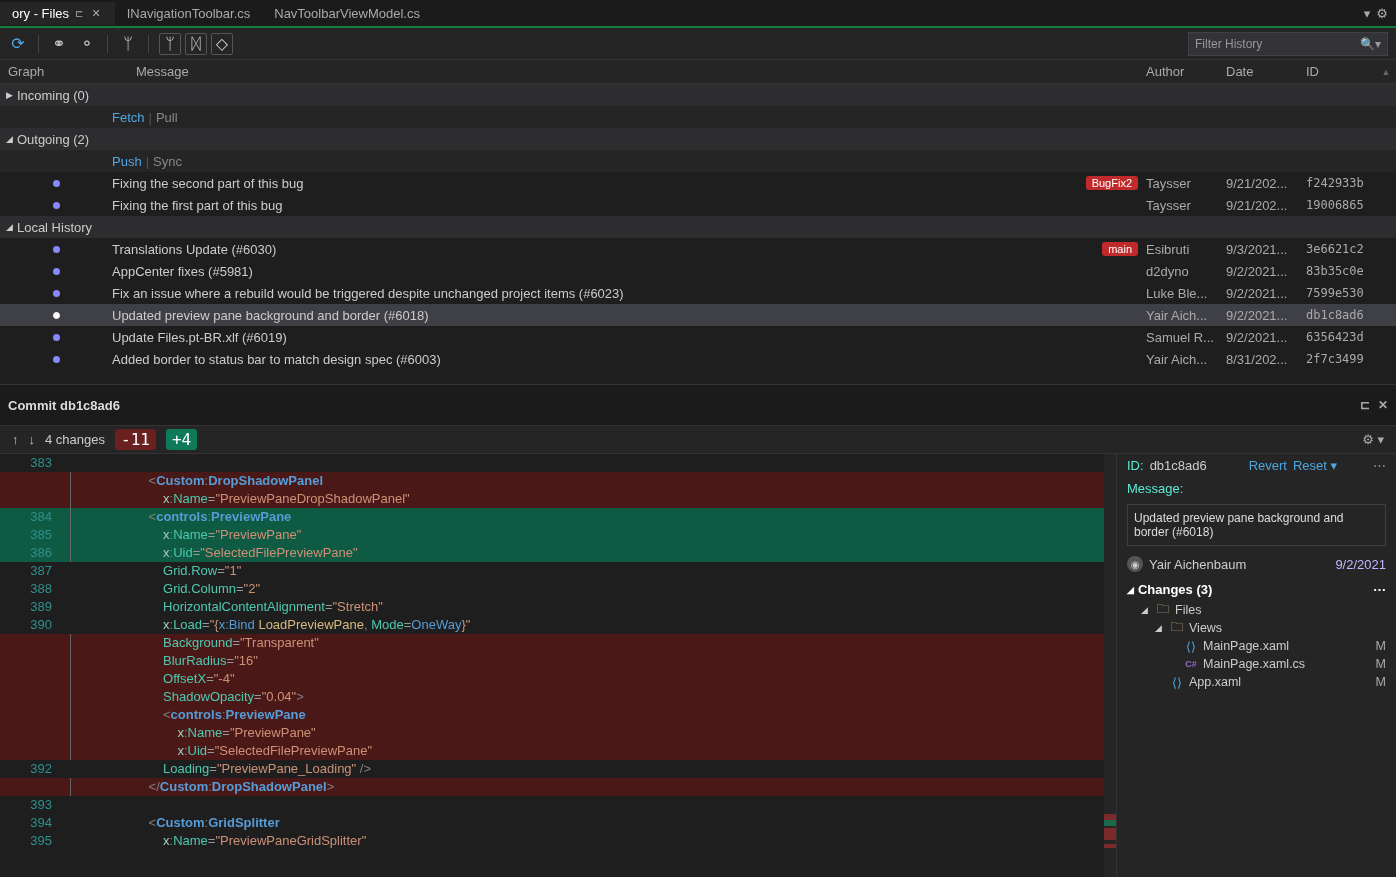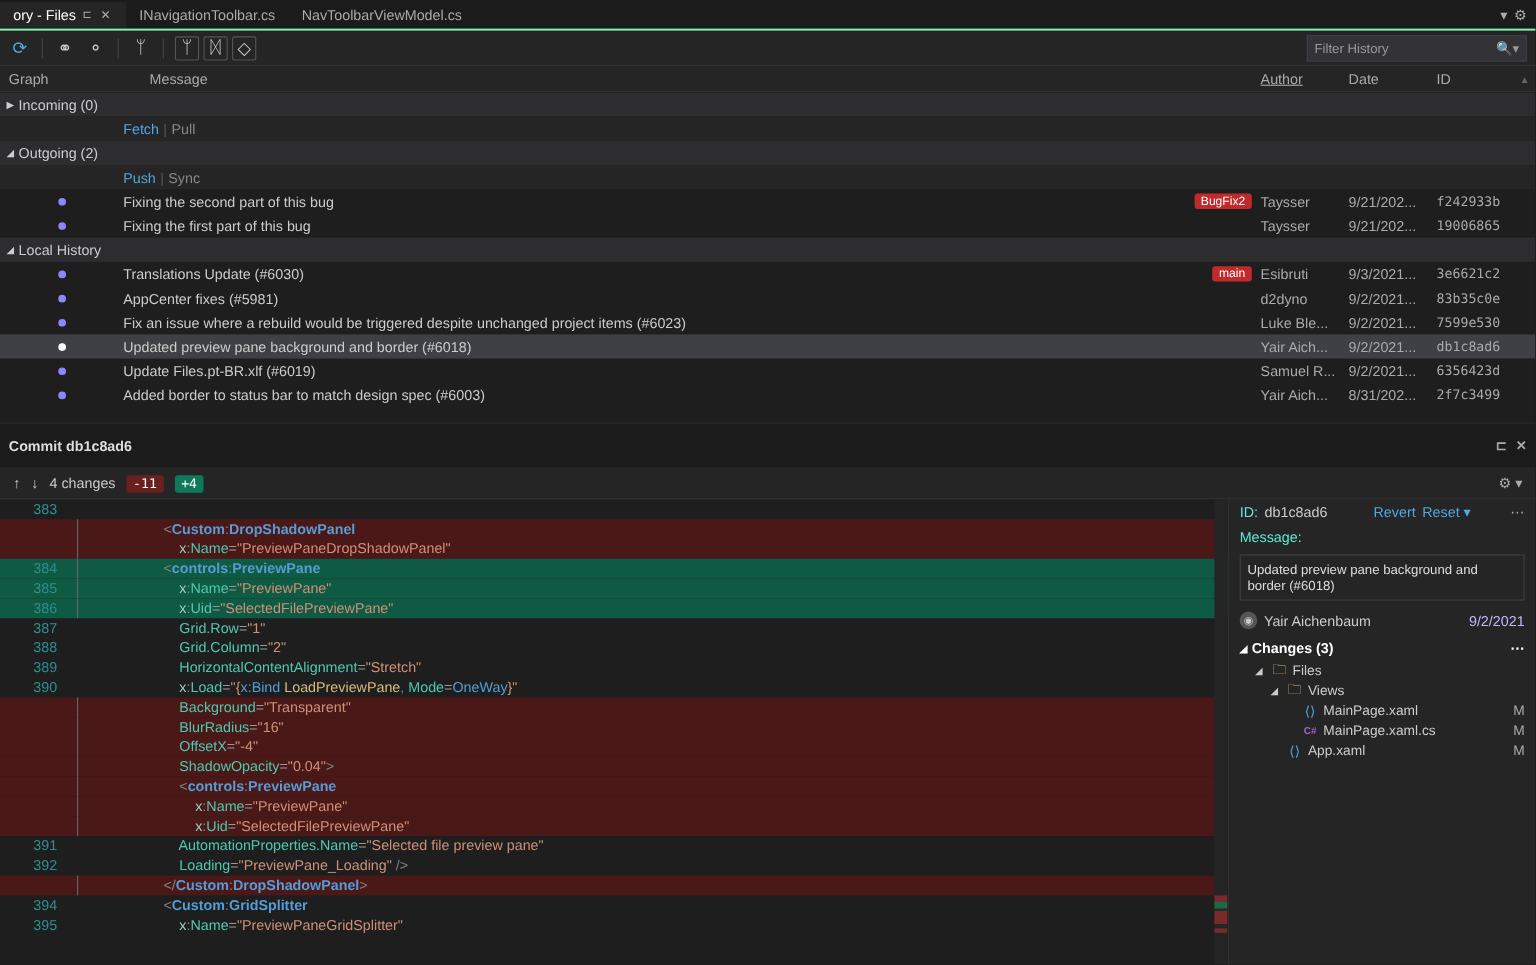--- a/index.html
+++ b/index.html
@@ -1,40 +1,40 @@
 <!DOCTYPE html>
 <html><head>
 <meta charset="utf-8">
 <style>
 * { margin: 0; padding: 0; box-sizing: border-box; font-family: 'Segoe UI', Arial, sans-serif; }
 body { background: #1e1e1e; color: #ccc; width: 1396px; height: 877px; overflow: hidden; display: flex; flex-direction: column; }
 
 
-.top-tabs { height: 28px; background: #1b1b1c; display: flex; align-items: center; border-bottom: 2px solid #86efac; font-size: 13px; }
+.top-tabs { height: 28px; background: #1b1b1c; display: flex; align-items: center; border-bottom: 2px solid #15803d; font-size: 13px; }
 .tab { padding: 4px 12px; display: flex; align-items: center; gap: 6px; color: #aaa; cursor: pointer; }
 .tab.active { background: #252526; color: #fff; }
 .tab-close { color: #aaa; font-size: 11px; padding: 0 2px; }
 .tab-pin { color: #aaa; font-size: 10px; }
 .spacer { flex: 1; }
 .top-icons { padding-right: 8px; display: flex; gap: 6px; color: #aaa; }
 
 
 .toolbar { height: 32px; background: #252526; display: flex; align-items: center; padding: 0 8px; gap: 8px; border-bottom: 1px solid #333; }
 .tb-btn { width: 20px; height: 20px; display: flex; align-items: center; justify-content: center; color: #ccc; cursor: pointer; }
 .tb-sep { width: 1px; height: 18px; background: #444; margin: 0 2px; }
 .tb-branch { display: flex; gap: 4px; }
 .tb-branch .tb-btn { border: 1px solid #555; border-radius: 2px; padding: 1px; width: 22px; height: 22px; }
 .filter-box { margin-left: auto; width: 200px; height: 24px; background: #333337; border: 1px solid #3f3f46; display: flex; align-items: center; padding: 0 6px; font-size: 12px; color: #999; }
 .filter-box .search-ico { margin-left: auto; }
 
 
 .col-headers { height: 24px; background: #252526; display: flex; align-items: center; font-size: 13px; color: #aaa; border-bottom: 1px solid #333; }
 .col-headers .h-graph { width: 136px; padding-left: 8px; }
 .col-headers .h-msg { flex: 1; }
-.col-headers .h-auth { width: 80px; text-decoration: underline; }
+.col-headers .h-auth { width: 80px; }
 .col-headers .h-date { width: 80px; }
 .col-headers .h-id { width: 90px; padding-right: 18px; }
 .scrollbar-up { position:absolute; right:2px; width:16px; height:16px; display:flex; align-items:center; justify-content:center; color:#666; font-size:9px;}
 
 
 .history { flex: 0 0 auto; height: 300px; overflow: hidden; position: relative; background: #1e1e1e; }
 .row { height: 22px; display: flex; align-items: center; font-size: 13px; padding-right: 18px; }
 .row.section { background: #2d2d30; color: #ccc; padding-left: 6px; font-weight: 500; }
 .row.section .arrow { font-size: 9px; margin-right: 4px; }
 .row.link-row { background: #252526; padding-left: 112px; color: #888; }
@@ -52,21 +52,21 @@
 .row.commit .id-col { width: 72px; color: #aaa; font-family: Consolas, monospace; font-size: 12px; }
 
 
 .detail-header { height: 42px; background: #1b1b1c; display: flex; align-items: center; padding: 0 8px; font-size: 13px; font-weight: 600; color: #ddd; border-top: 1px solid #333; border-bottom: 1px solid #333; }
 .detail-header .right-icons { margin-left: auto; display: flex; gap: 8px; color: #aaa; font-size: 12px; }
 
 
 .diff-toolbar { height: 28px; background: #252526; display: flex; align-items: center; padding: 0 12px; gap: 10px; font-size: 13px; color: #ccc; border-bottom: 1px solid #333; }
 .arrow-btn { color: #ccc; cursor: pointer; }
 .changes-label {}
-.badge { padding: 1px 6px; border-radius: 3px; font-size: 12px; font-family: Consolas,monospace; }
+.badge { padding: 1px 6px; border-radius: 3px; font-size: 16px; font-family: Consolas,monospace; }
 .badge.red { background: #6b2020; color: #fff; }
 .badge.green { background: #0f7a5a; color: #fff; }
 .gear { margin-left: auto; color:#aaa;}
 
 
 .bottom-split { flex: 1; display: flex; overflow: hidden; }
 .diff-pane { flex: 1; background: #1e1e1e; font-family: Consolas, 'Courier New', monospace; font-size: 13px; overflow: hidden; position: relative;}
 .diff-line { display: flex; height: 18px; line-height: 18px; white-space: pre; }
 .diff-line .gutter { width: 70px; text-align: right; padding-right: 18px; color: #2e8f8f; user-select: none;}
 .diff-line .bracket { width: 28px; color: #444; position:relative;}
@@ -312,23 +312,23 @@
     <div class="diff-line"><span class="gutter">388</span><span class="bracket"></span><span class="code">                  <span class="tok-attr2">Grid.Column</span><span class="tok-eq">=</span><span class="tok-str">"2"</span></span></div>
     <div class="diff-line"><span class="gutter">389</span><span class="bracket"></span><span class="code">                  <span class="tok-attr2">HorizontalContentAlignment</span><span class="tok-eq">=</span><span class="tok-str">"Stretch"</span></span></div>
     <div class="diff-line"><span class="gutter">390</span><span class="bracket"></span><span class="code">                  <span class="tok-pfx">x</span><span class="tok-punc">:</span><span class="tok-attr2">Load</span><span class="tok-eq">=</span><span class="tok-str">"</span><span class="tok-brace">{</span><span class="tok-ctrl">x</span><span class="tok-punc">:</span><span class="tok-ctrl">Bind</span> <span class="tok-bind">LoadPreviewPane</span><span class="tok-punc">,</span> <span class="tok-attr2">Mode</span><span class="tok-eq">=</span><span class="tok-ctrl">OneWay</span><span class="tok-brace">}</span><span class="tok-str">"</span></span></div>
     <div class="diff-line del"><span class="gutter"></span><span class="bracket" style="border-left:1px solid #666;"></span><span class="code">                  <span class="tok-attr2">Background</span><span class="tok-eq">=</span><span class="tok-str">"Transparent"</span></span></div>
     <div class="diff-line del"><span class="gutter"></span><span class="bracket" style="border-left:1px solid #666;"></span><span class="code">                  <span class="tok-attr2">BlurRadius</span><span class="tok-eq">=</span><span class="tok-str">"16"</span></span></div>
     <div class="diff-line del"><span class="gutter"></span><span class="bracket" style="border-left:1px solid #666;"></span><span class="code">                  <span class="tok-attr2">OffsetX</span><span class="tok-eq">=</span><span class="tok-str">"-4"</span></span></div>
     <div class="diff-line del"><span class="gutter"></span><span class="bracket" style="border-left:1px solid #666;"></span><span class="code">                  <span class="tok-attr2">ShadowOpacity</span><span class="tok-eq">=</span><span class="tok-str">"0.04"</span><span class="tok-punc">&gt;</span></span></div>
     <div class="diff-line del"><span class="gutter"></span><span class="bracket" style="border-left:1px solid #666;"></span><span class="code">                  <span class="tok-punc">&lt;</span><span class="tok-el">controls</span><span class="tok-punc">:</span><span class="tok-el">PreviewPane</span></span></div>
     <div class="diff-line del"><span class="gutter"></span><span class="bracket" style="border-left:1px solid #666;"></span><span class="code">                      <span class="tok-pfx">x</span><span class="tok-punc">:</span><span class="tok-attr2">Name</span><span class="tok-eq">=</span><span class="tok-str">"PreviewPane"</span></span></div>
     <div class="diff-line del"><span class="gutter"></span><span class="bracket" style="border-left:1px solid #666;"></span><span class="code">                      <span class="tok-pfx">x</span><span class="tok-punc">:</span><span class="tok-attr2">Uid</span><span class="tok-eq">=</span><span class="tok-str">"SelectedFilePreviewPane"</span></span></div>
-    <div class="diff-line"><span class="gutter">391</span><span class="bracket"></span><span class="code">                  <span class="tok-attr2">AutomationProperties.Name</span><span class="tok-eq">=</span><span class="tok-str">"Selected file preview pane"</span></span></div>
     <div class="diff-line"><span class="gutter">392</span><span class="bracket"></span><span class="code">                  <span class="tok-attr2">Loading</span><span class="tok-eq">=</span><span class="tok-str">"PreviewPane_Loading"</span> <span class="tok-punc">/&gt;</span></span></div>
     <div class="diff-line del"><span class="gutter"></span><span class="bracket" style="border-left:1px solid #666;"></span><span class="code">              <span class="tok-punc">&lt;/</span><span class="tok-el">Custom</span><span class="tok-punc">:</span><span class="tok-el">DropShadowPanel</span><span class="tok-punc">&gt;</span></span></div>
+    <div class="diff-line"><span class="gutter">393</span><span class="bracket"></span><span class="code"></span></div>
     <div class="diff-line"><span class="gutter">394</span><span class="bracket"></span><span class="code">              <span class="tok-punc">&lt;</span><span class="tok-el">Custom</span><span class="tok-punc">:</span><span class="tok-el">GridSplitter</span></span></div>
     <div class="diff-line"><span class="gutter">395</span><span class="bracket"></span><span class="code">                  <span class="tok-pfx">x</span><span class="tok-punc">:</span><span class="tok-attr2">Name</span><span class="tok-eq">=</span><span class="tok-str">"PreviewPaneGridSplitter"</span></span></div>
     <div class="minimap">
       <div class="mm-red" style="top:360px;height:6px;"></div>
       <div class="mm-green" style="top:366px;height:6px;"></div>
       <div class="mm-red" style="top:374px;height:12px;"></div>
       <div class="mm-red" style="top:390px;height:4px;"></div>
     </div>
   </div>
 

